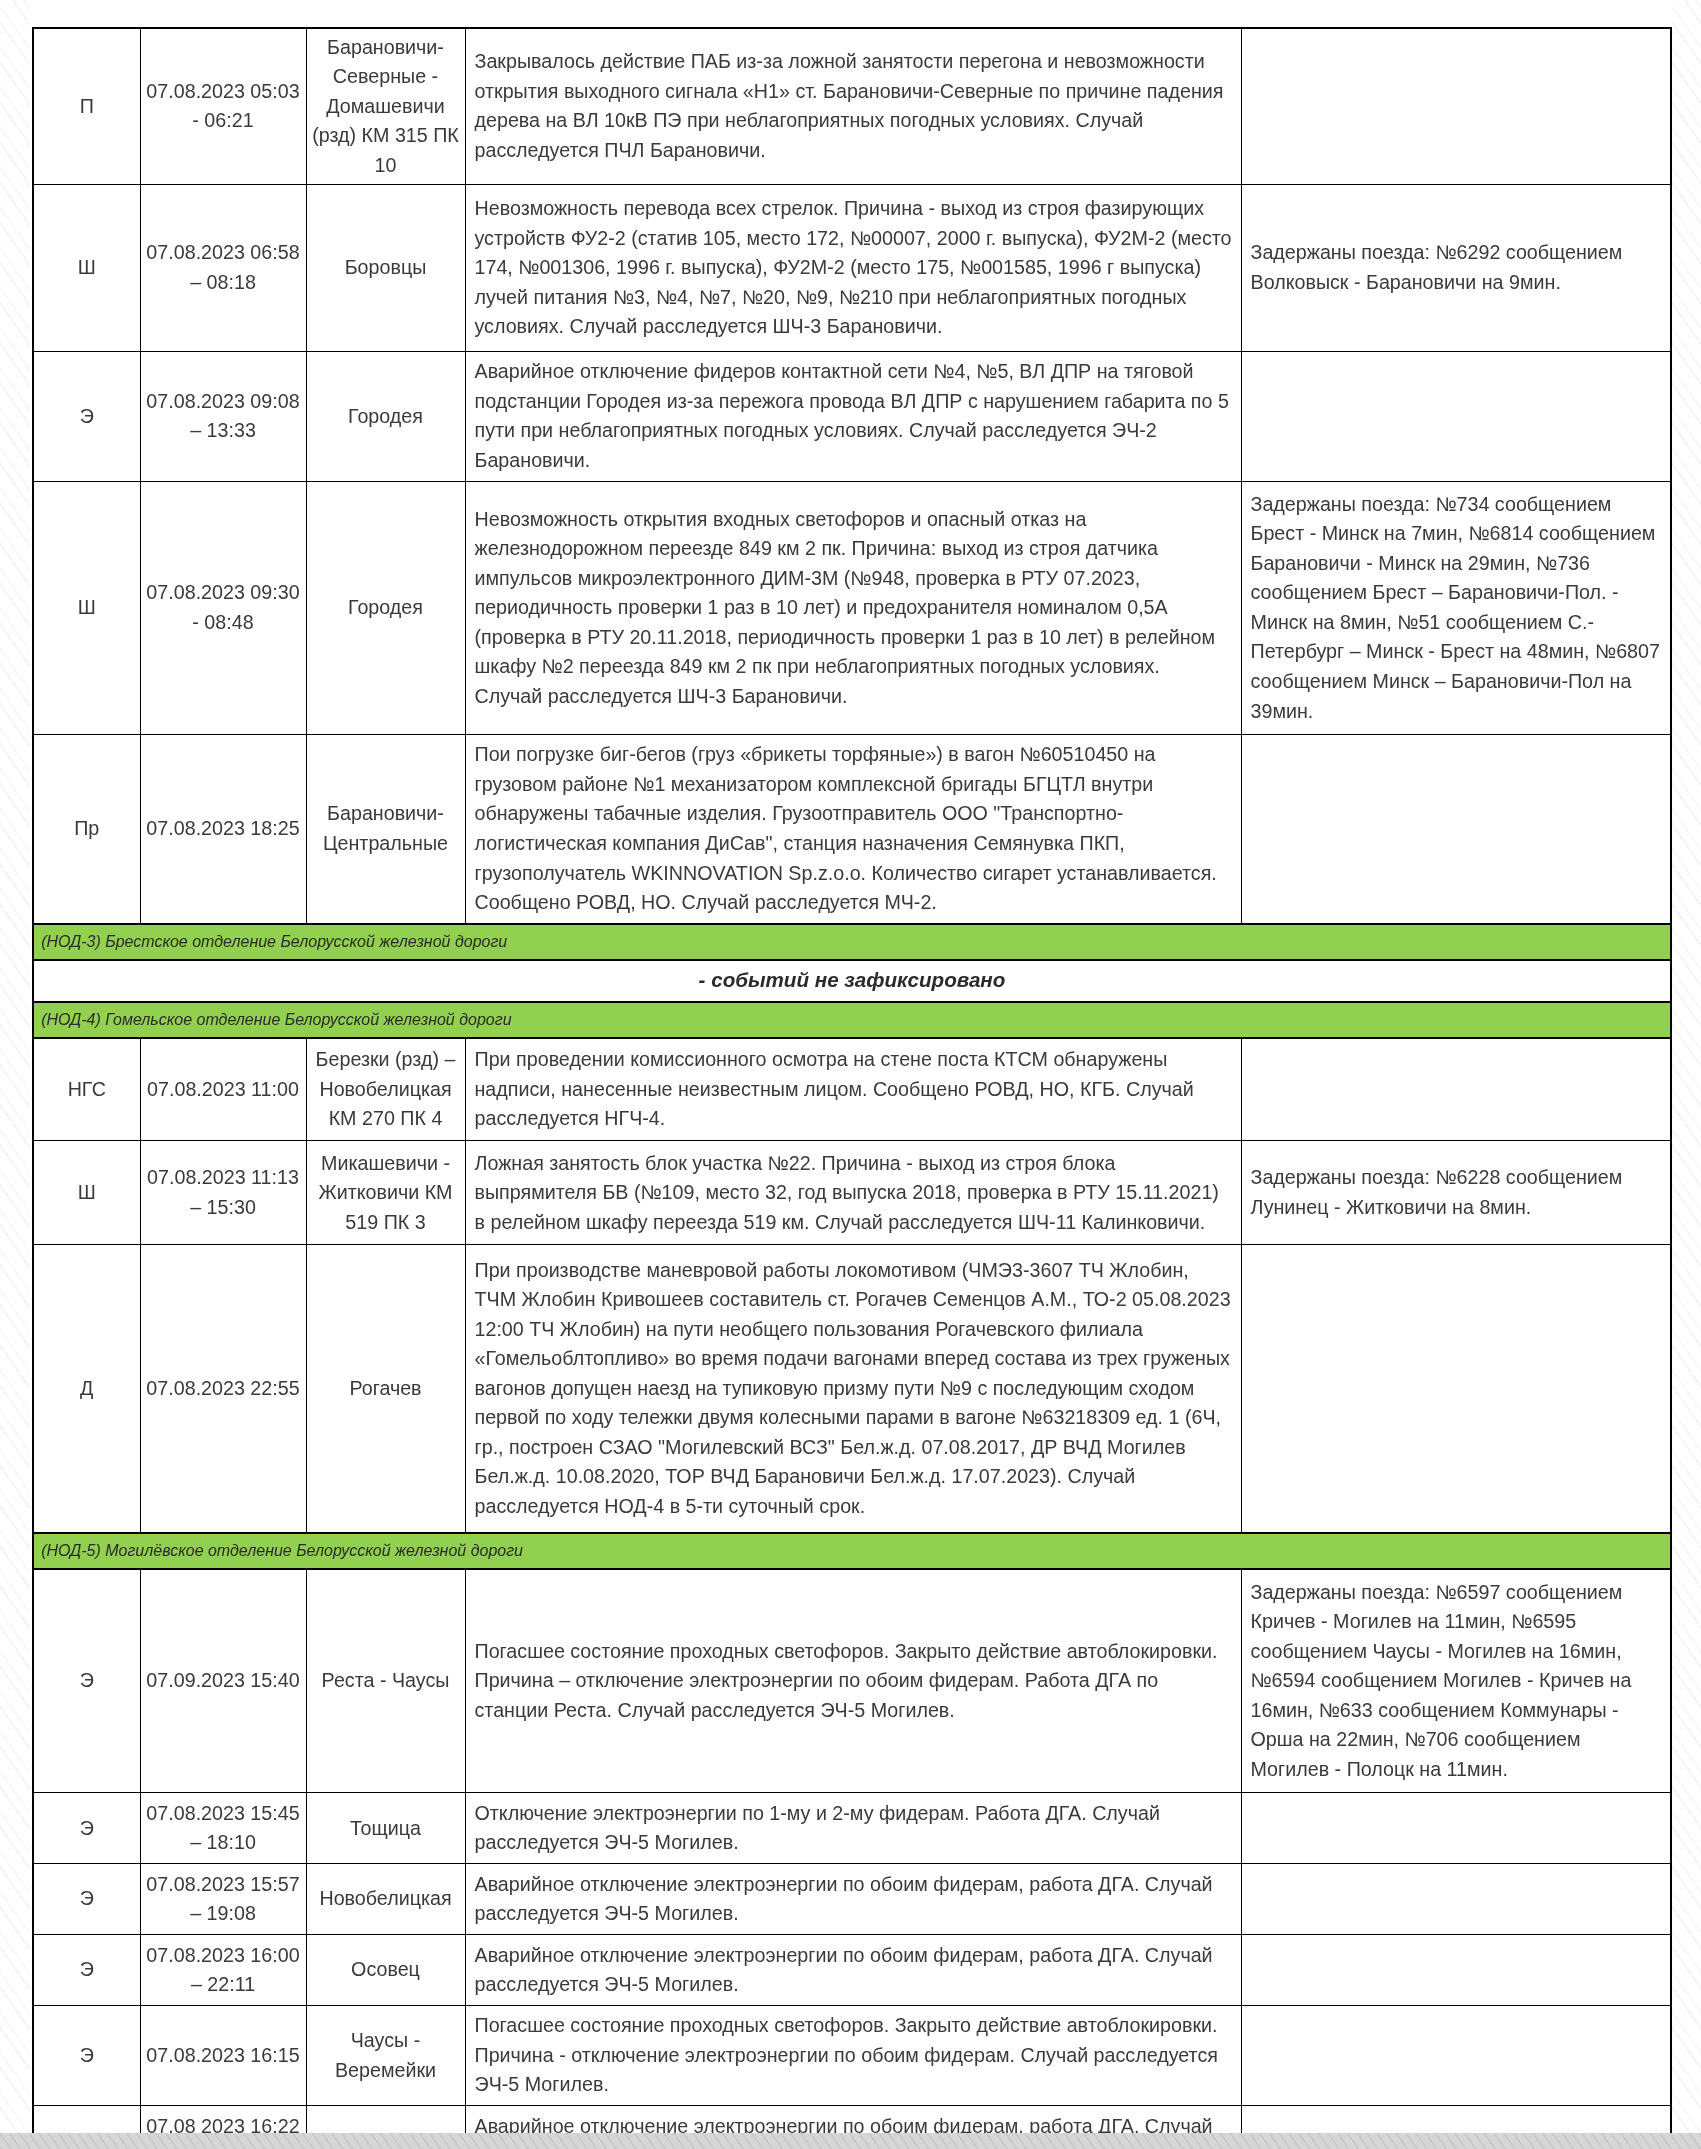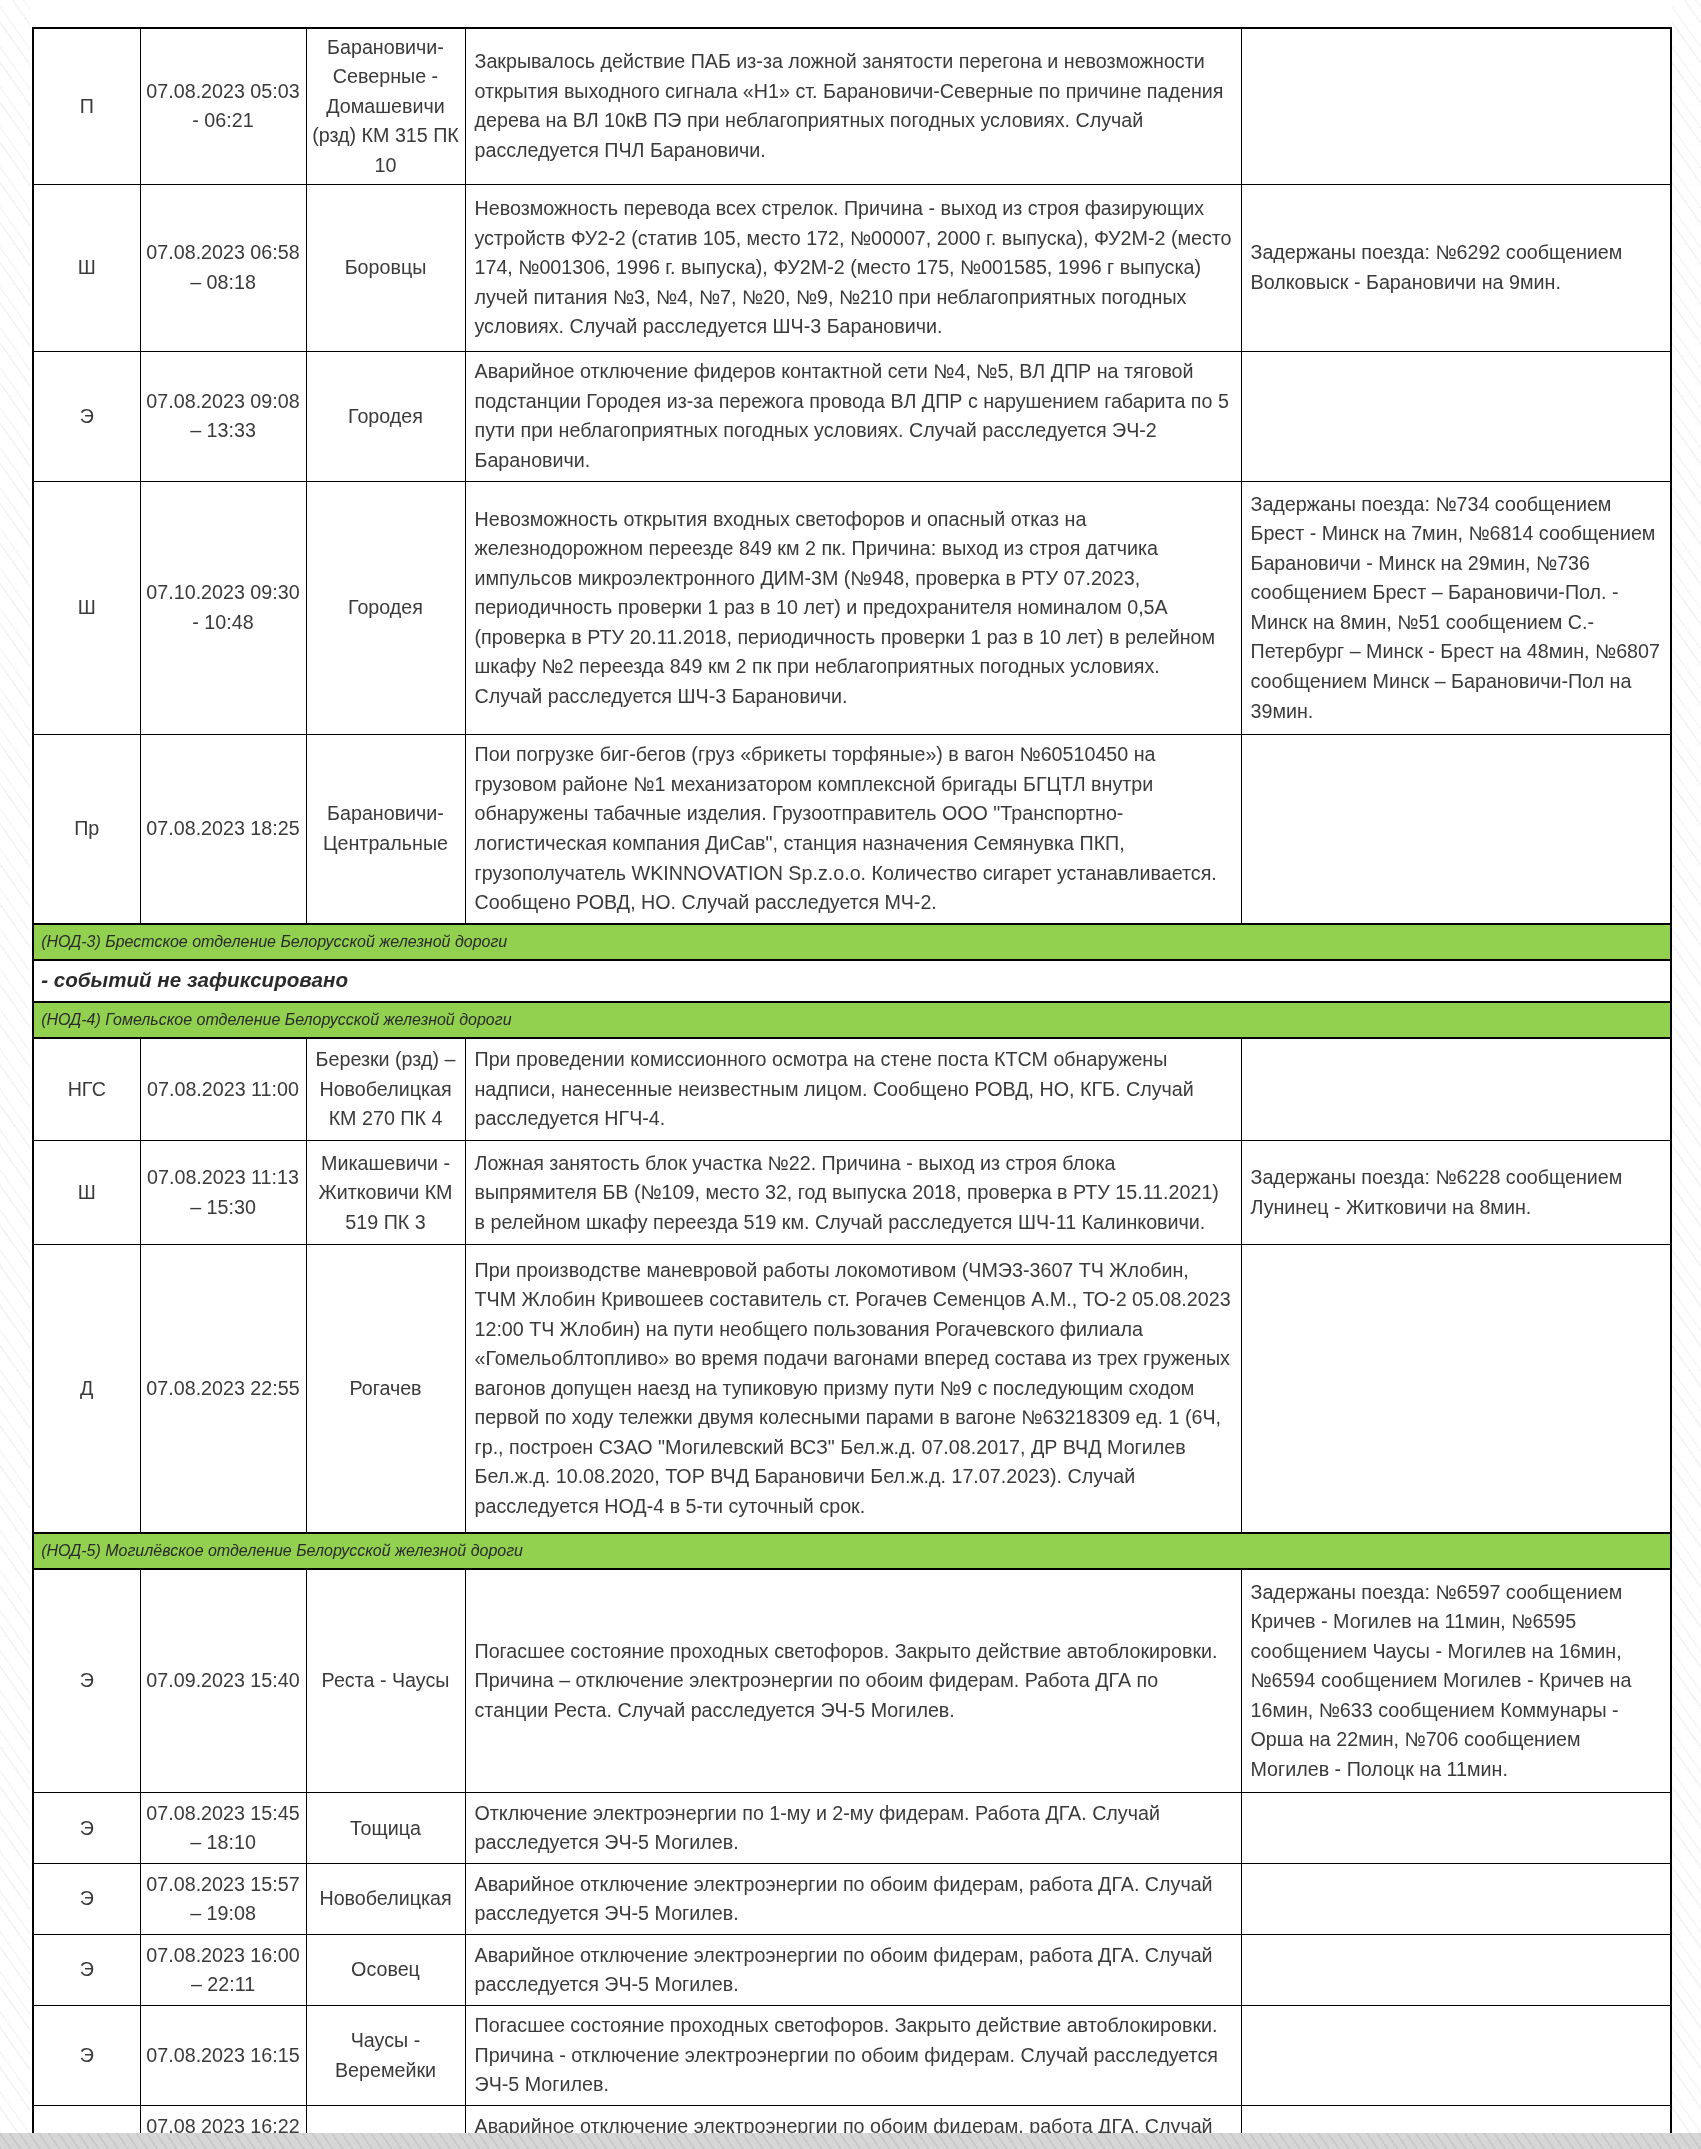--- a/index.html
+++ b/index.html
@@ -63,21 +63,21 @@
     background:var(--section-bg);
     font-style:italic;
     font-size:16px;
     padding:3.6px 7.2px;
     border-top:2.7px solid var(--border-c);
     border-bottom:2.7px solid var(--border-c);
     color:#2b2b2b;
   }
   td.note-cell{
     background:#fff;
-    text-align:left;
+    text-align:center;
     font-style:italic;
     font-weight:bold;
     font-size:20.6px;
     padding:4.5px 7.2px;
     border-top:2.7px solid var(--border-c);
     border-bottom:2.7px solid var(--border-c);
     color:#2b2b2b;
   }
 </style>
 </head>
@@ -112,21 +112,21 @@
         </tr>
         <tr style="height: 130px;">
           <td class="cell-center">Э</td>
           <td class="cell-center">07.08.2023 09:08 – 13:33</td>
           <td class="cell-center">Городея</td>
           <td class="cell-left">Аварийное отключение фидеров контактной сети №4, №5, ВЛ ДПР на тяговой подстанции Городея из-за пережога провода ВЛ ДПР с нарушением габарита по 5 пути при неблагоприятных погодных условиях. Случай расследуется ЭЧ-2 Барановичи.</td>
           <td class="cell-left"></td>
         </tr>
         <tr style="height: 253px;">
           <td class="cell-center">Ш</td>
-          <td class="cell-center">07.10.2023 09:30 - 10:48</td>
+          <td class="cell-center">07.08.2023 09:30 - 08:48</td>
           <td class="cell-center">Городея</td>
           <td class="cell-left">Невозможность открытия входных светофоров и опасный отказ на железнодорожном переезде 849 км 2 пк. Причина: выход из строя датчика импульсов микроэлектронного ДИМ-3М (№948, проверка в РТУ 07.2023, периодичность проверки 1 раз в 10 лет) и предохранителя номиналом 0,5А (проверка в РТУ 20.11.2018, периодичность проверки 1 раз в 10 лет) в релейном шкафу №2 переезда 849 км 2 пк при неблагоприятных погодных условиях. Случай расследуется ШЧ-3 Барановичи.</td>
           <td class="cell-left">Задержаны поезда: №734 сообщением Брест - Минск на 7мин, №6814 сообщением Барановичи - Минск на 29мин, №736 сообщением Брест – Барановичи-Пол. - Минск на 8мин, №51 сообщением С.-Петербург – Минск - Брест на 48мин, №6807 сообщением Минск – Барановичи-Пол на 39мин.</td>
         </tr>
         <tr style="height: 189px;">
           <td class="cell-center">Пр</td>
           <td class="cell-center">07.08.2023 18:25</td>
           <td class="cell-center">Барановичи-Центральные</td>
           <td class="cell-left">Пои погрузке биг-бегов (груз «брикеты торфяные») в вагон №60510450 на грузовом районе №1 механизатором комплексной бригады БГЦТЛ внутри обнаружены табачные изделия. Грузоотправитель ООО "Транспортно-логистическая компания ДиСав", станция назначения Семянувка ПКП, грузополучатель WKINNOVATION Sp.z.o.o. Количество сигарет устанавливается. Сообщено РОВД, НО. Случай расследуется МЧ-2.</td>
           <td class="cell-left"></td>

